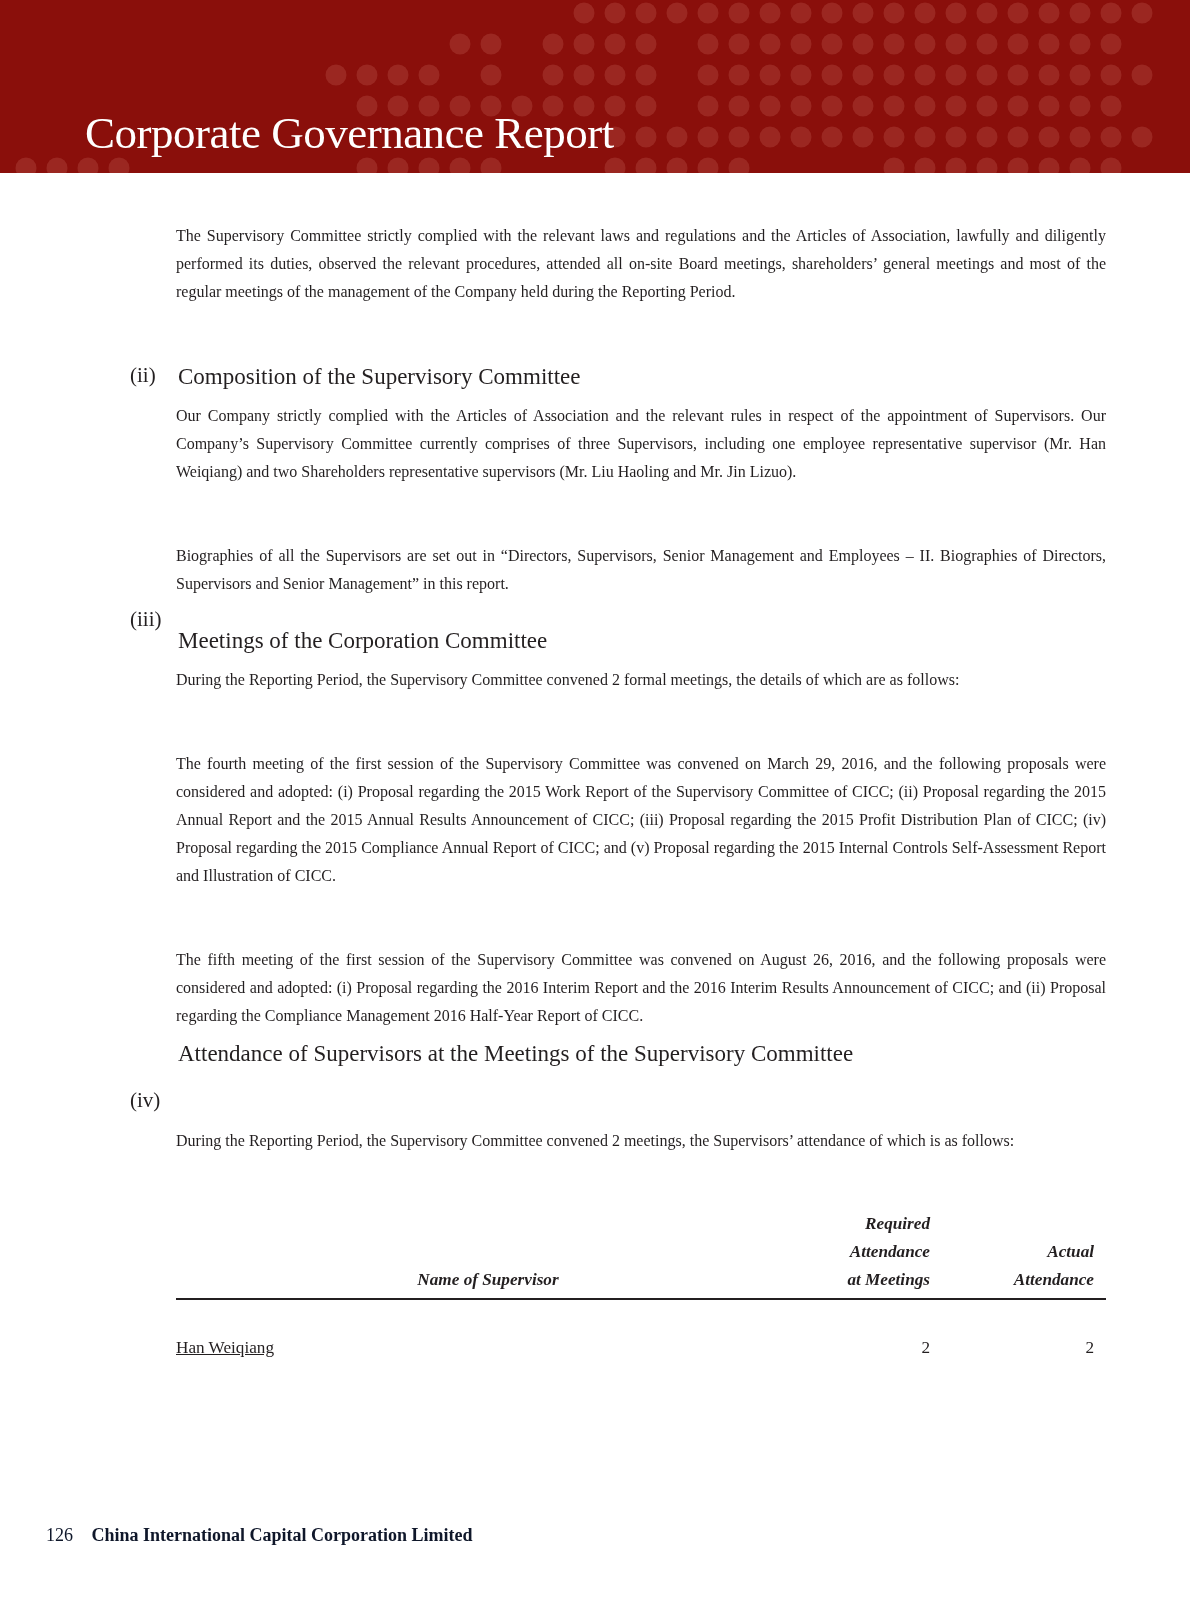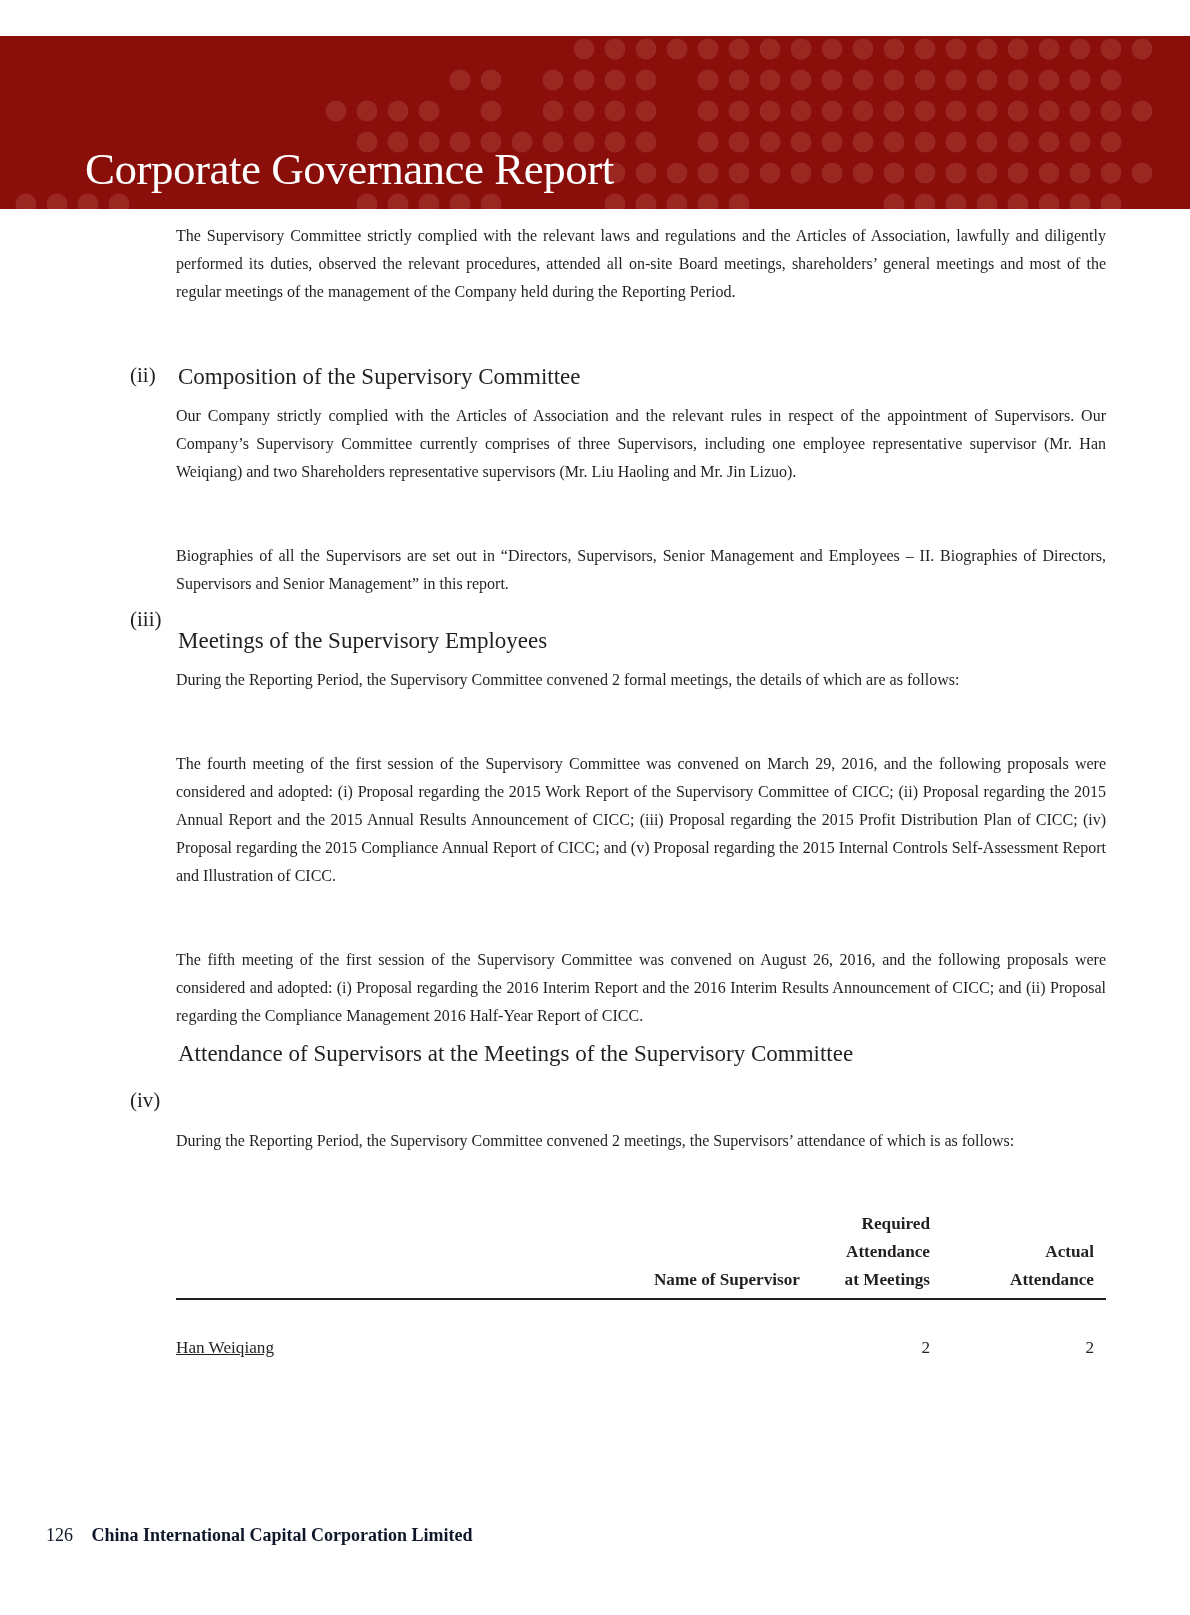--- a/index.html
+++ b/index.html
@@ -2,21 +2,21 @@
 <html><head>
 <meta charset="utf-8">
 <style>
   html, body { margin: 0; padding: 0; }
   body {
     width: 1190px; height: 1615px; background: #ffffff; position: relative; overflow: hidden;
     font-family: "Liberation Serif", "DejaVu Serif", serif; color: #231f20;
   }
   .banner {
     position: absolute; left: 0; top: 0; width: 1190px; height: 173px;
-    background: #8a0f0b; overflow: hidden; margin-top: 36px;
+    background: #8a0f0b; overflow: hidden;
   }
   .dots { position: absolute; left: 0; top: 0; width: 1190px; height: 173px; }
   .dot { fill: #a0302a; opacity: 0.75; }
   .banner-title {
     position: absolute; left: 85px; top: 105px; margin: 0;
     font-family: "Liberation Serif", serif; font-weight: normal;
     font-size: 45px; color: #ffffff; letter-spacing: -0.5px; line-height: 56px;
   }
   .content { position: absolute; left: 0; top: 0; width: 1190px; }
   p.body {
@@ -26,22 +26,22 @@
   .sec-num {
     position: absolute; left: 130px; margin: 0; font-size: 21px; line-height: 28px;
   }
   .sec-title {
     position: absolute; left: 176px; margin: 2px; font-size: 23px; line-height: 28px; font-weight: normal;
   }
   table.att {
     position: absolute; left: 176px; top: 1210px; width: 930px; border-collapse: collapse;
     font-size: 17.2px;
   }
-  table.att th { font-weight: bold; vertical-align: bottom; line-height: 28px; padding: 0 0 4px 0; }
-  table.att th.name { text-align: right; }
+  table.att th { font-weight: bold; vertical-align: bottom; line-height: 28px; padding: 0 0 4px 0; font-style: italic; }
+  table.att th.name { text-align: center; }
   table.att th.num { text-align: right; }
   table.att thead tr { border-bottom: 2px solid #231f20; }
   table.att td { line-height: 28px; padding: 0; }
   table.att td.num { text-align: right; }
   table.att td.name { text-align: left; text-decoration: underline; }
   table.att tbody tr.spacer td { height: 34px; }
   table.att tbody tr.last td { border-bottom: 2px solid #231f20; }
   .col-req { width: 130px; padding-right: 12px !important; }
   .col-act { width: 152px; padding-right: 12px !important; }
   .footer {
@@ -188,21 +188,21 @@
 
 <div class="content">
   <p class="body" style="top:222px">The Supervisory Committee strictly complied with the relevant laws and regulations and the Articles of Association, lawfully and diligently performed its duties, observed the relevant procedures, attended all on-site Board meetings, shareholders’ general meetings and most of the regular meetings of the management of the Company held during the Reporting Period.</p>
 
   <div class="sec-num" style="top:361px">(ii)</div>
   <h2 class="sec-title" style="top:361px">Composition of the Supervisory Committee</h2>
   <p class="body" style="top:402px">Our Company strictly complied with the Articles of Association and the relevant rules in respect of the appointment of Supervisors. Our Company’s Supervisory Committee currently comprises of three Supervisors, including one employee representative supervisor (Mr. Han Weiqiang) and two Shareholders representative supervisors (Mr. Liu Haoling and Mr. Jin Lizuo).</p>
   <p class="body" style="top:542px">Biographies of all the Supervisors are set out in “Directors, Supervisors, Senior Management and Employees – II. Biographies of Directors, Supervisors and Senior Management” in this report.</p>
 
   <div class="sec-num" style="top:605px">(iii)</div>
-  <h2 class="sec-title" style="top:625px">Meetings of the Supervisory Employees</h2>
+  <h2 class="sec-title" style="top:625px">Meetings of the Corporation Committee</h2>
   <p class="body" style="top:666px">During the Reporting Period, the Supervisory Committee convened 2 formal meetings, the details of which are as follows:</p>
   <p class="body" style="top:750px">The fourth meeting of the first session of the Supervisory Committee was convened on March 29, 2016, and the following proposals were considered and adopted: (i) Proposal regarding the 2015 Work Report of the Supervisory Committee of CICC; (ii) Proposal regarding the 2015 Annual Report and the 2015 Annual Results Announcement of CICC; (iii) Proposal regarding the 2015 Profit Distribution Plan of CICC; (iv) Proposal regarding the 2015 Compliance Annual Report of CICC; and (v) Proposal regarding the 2015 Internal Controls Self-Assessment Report and Illustration of CICC.</p>
   <p class="body" style="top:946px">The fifth meeting of the first session of the Supervisory Committee was convened on August 26, 2016, and the following proposals were considered and adopted: (i) Proposal regarding the 2016 Interim Report and the 2016 Interim Results Announcement of CICC; and (ii) Proposal regarding the Compliance Management 2016 Half-Year Report of CICC.</p>
 
   <div class="sec-num" style="top:1086px">(iv)</div>
   <h2 class="sec-title" style="top:1038px">Attendance of Supervisors at the Meetings of the Supervisory Committee</h2>
   <p class="body" style="top:1127px">During the Reporting Period, the Supervisory Committee convened 2 meetings, the Supervisors’ attendance of which is as follows:</p>
 
   <table class="att">
     <thead>

